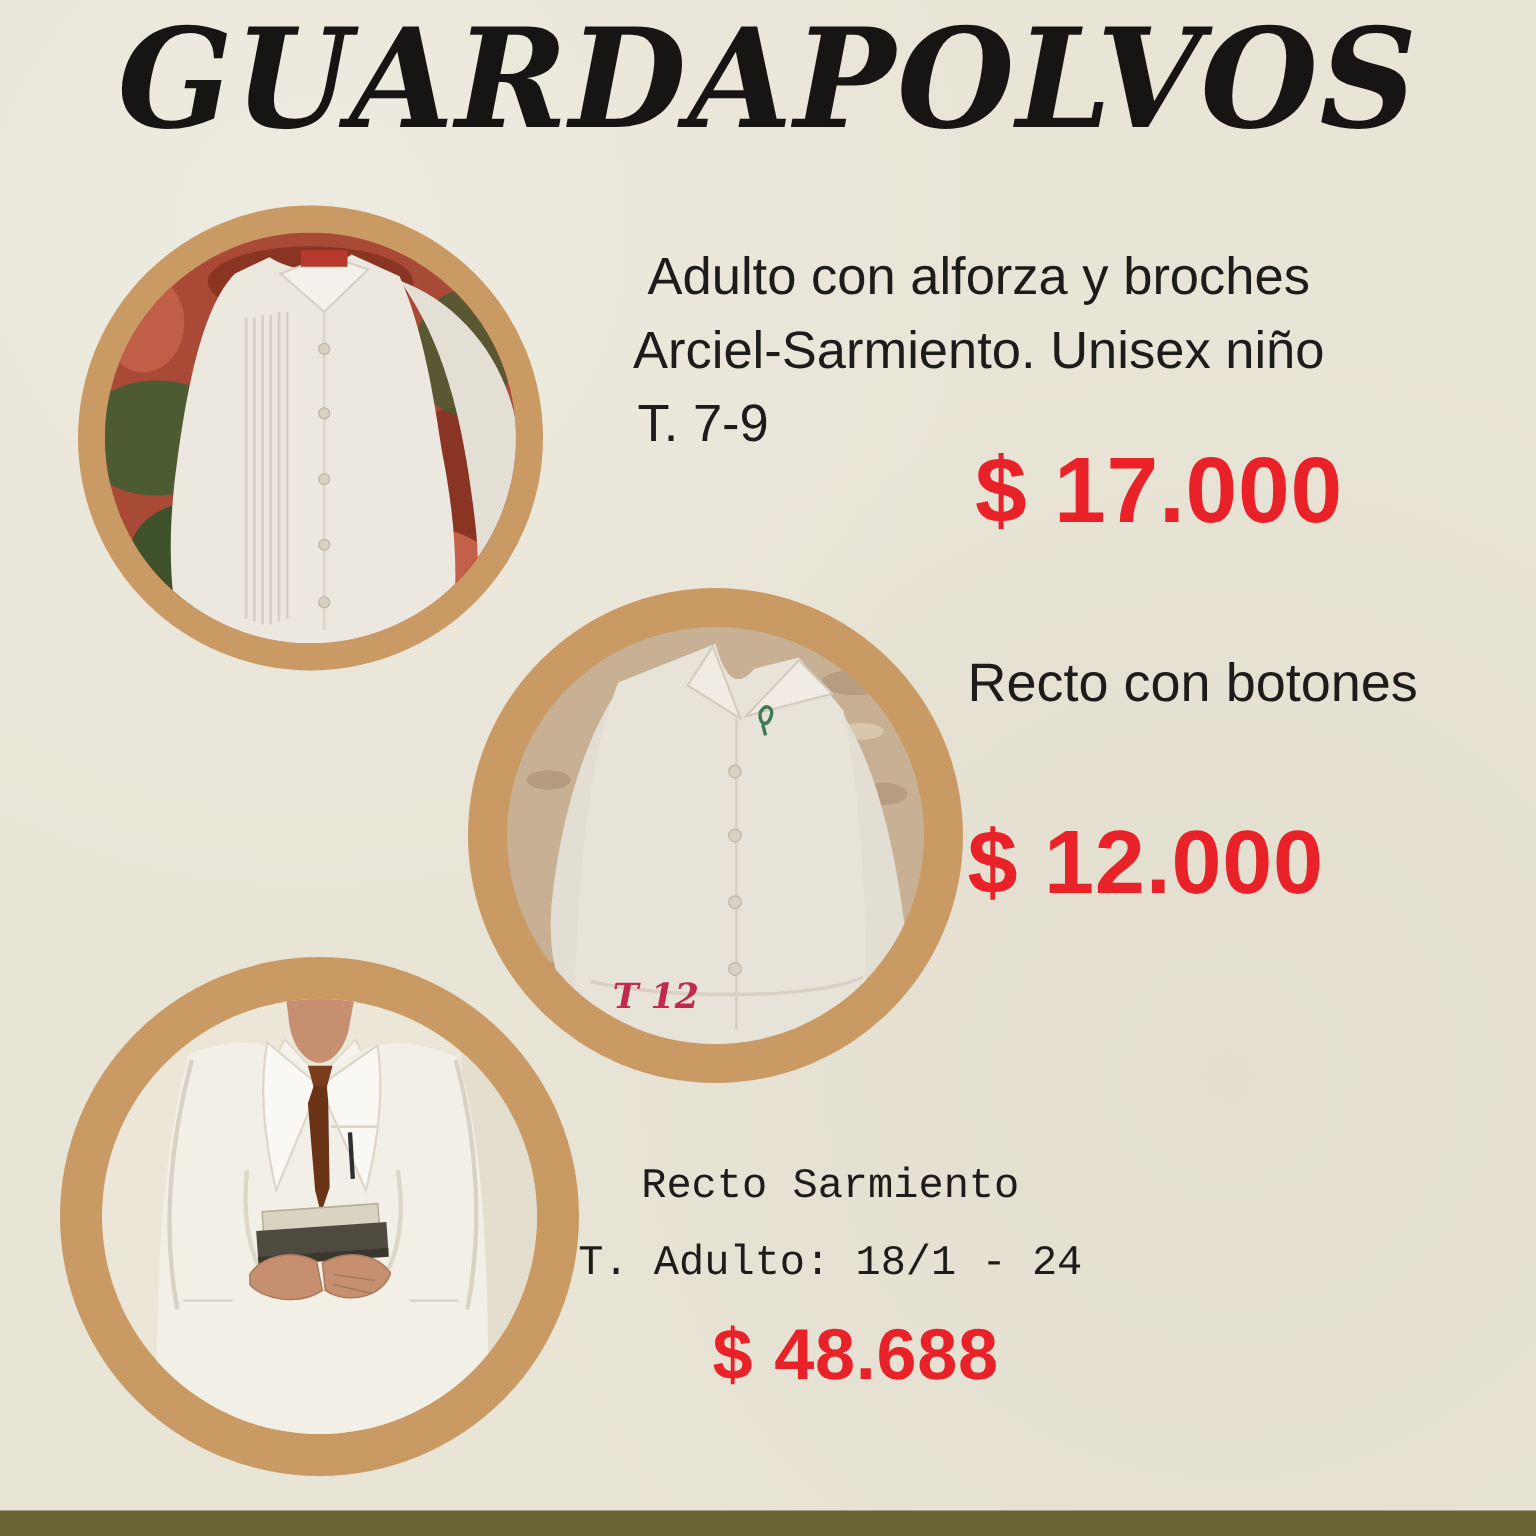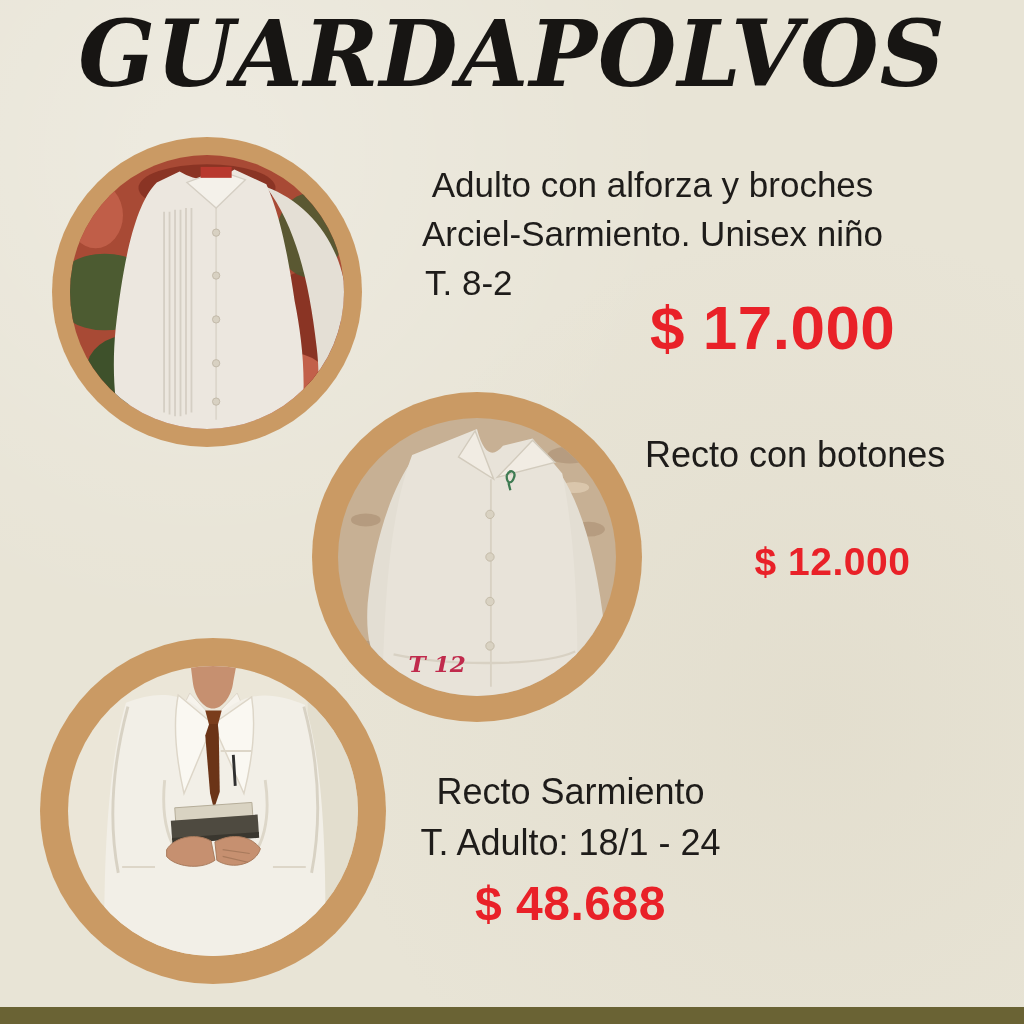--- a/index.html
+++ b/index.html
@@ -23,24 +23,24 @@
   .c1 .photo{inset:18px;}
   .ring.c2{left:312px;top:392px;width:330px;height:330px;}
   .c2 .photo{inset:26px;}
   .ring.c3{left:40px;top:638px;width:346px;height:346px;}
   .c3 .photo{inset:28px;}
   
   .desc{position:absolute;color:#1e1c1a;}
   .b1{left:385px;top:160px;width:535px;text-align:center;font-size:35px;line-height:49px;}
   .b1 .size-line{text-align:left;padding-left:40px;}
   .b2{left:645px;top:430px;width:375px;font-size:36px;line-height:49px;}
-  .b3{left:388px;top:766px;width:365px;text-align:center;font-size:36px;line-height:51px;}
+  .b3{left:371px;top:766px;width:365px;text-align:center;font-size:28px;line-height:51px;font-family:Liberation Mono, monospace;}
   .price{position:absolute;color:#e92128;font-weight:bold;letter-spacing:.5px;}
   .p1{left:650px;top:292px;font-size:62px;}
-  .p2{left:645px;top:540px;width:375px;text-align:center;font-size:39px;}
+  .p2{left:645px;top:540px;width:375px;font-size:60px;}
   .p3{left:388px;top:876px;width:365px;text-align:center;font-size:48px;}
   
   .cta{position:absolute;left:690px;top:687px;width:303px;height:42px;
        background:#8a8463;color:#f0ead8;display:flex;align-items:center;justify-content:center;
        font-size:26px;font-weight:bold;letter-spacing:1.5px;cursor:pointer;}
   
   .bottom-bar{position:absolute;left:0;top:1007px;width:1024px;height:17px;background:#6a6334;}
 </style>
 </head>
 <body>
@@ -136,21 +136,21 @@
         <path d="M102,190 C110,177 132,172 148,181 L152,201 C136,212 110,207 102,197 Z" fill="#c69070" stroke="#a87a5c" stroke-width="1"></path>
         <path d="M152,182 C170,172 190,176 199,189 C195,204 171,212 154,201 Z" fill="#c69070" stroke="#a87a5c" stroke-width="1"></path>
         <path d="M160,190 l28,4 M160,197 l26,6" stroke="#a87a5c" stroke-width="1.2" fill="none"></path>
       </svg>
     </div>
   </div>
 
   <div class="desc b1">
     <div>Adulto con alforza y broches</div>
     <div>Arciel-Sarmiento. Unisex niño</div>
-    <div class="size-line">T. 8-2</div>
+    <div class="size-line">T. 7-9</div>
   </div>
   <div class="price p1">$ 17.000</div>
 
   <div class="desc b2">
     <div>Recto con botones</div>
   </div>
   <div class="price p2">$ 12.000</div>
 
 
   <div class="desc b3">

